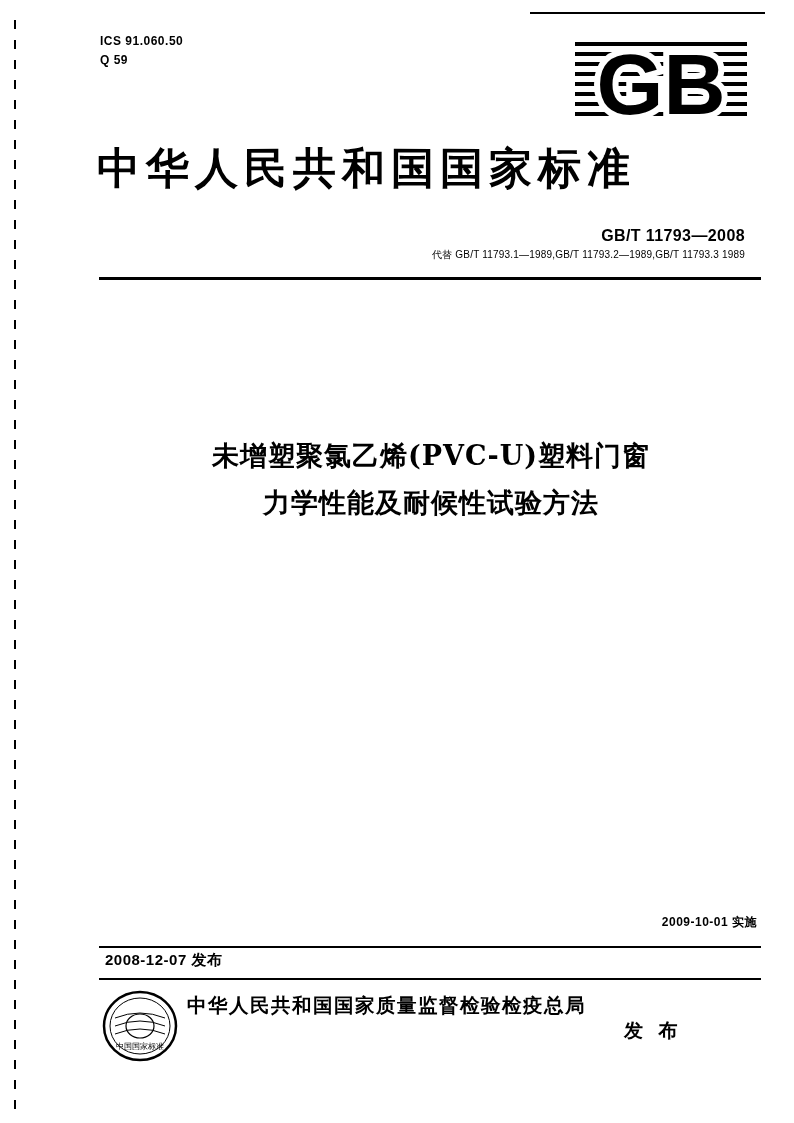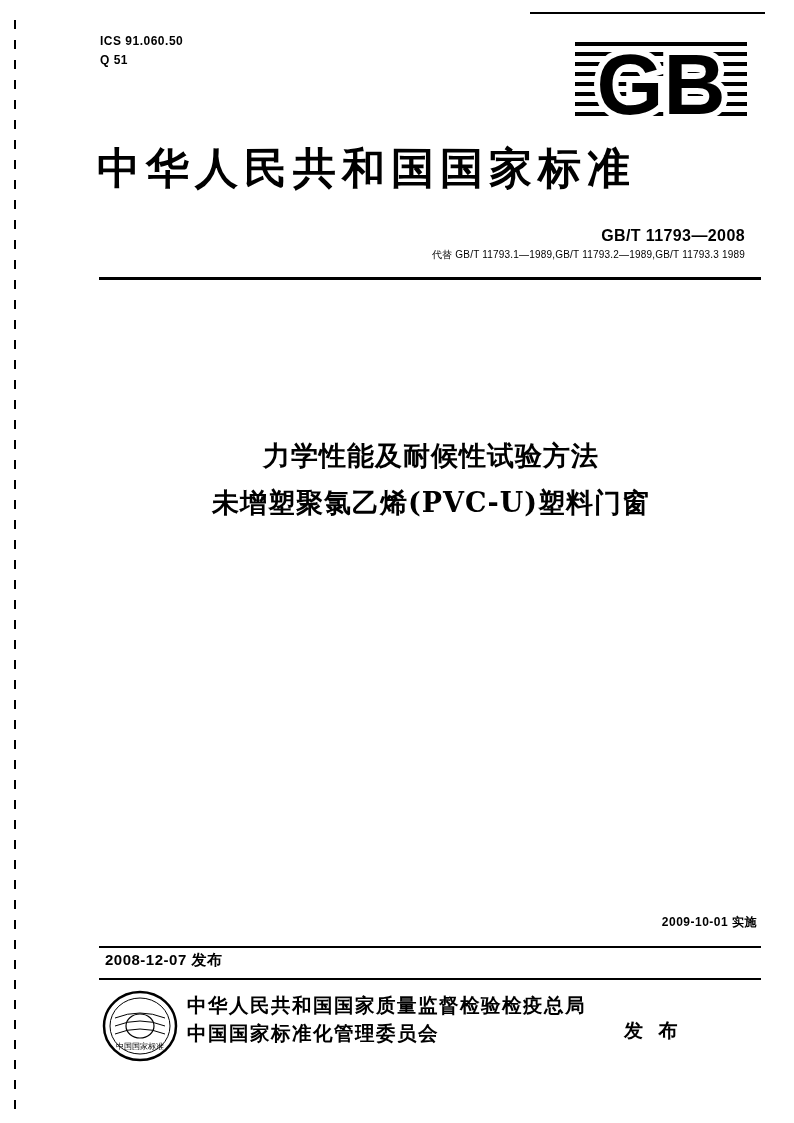--- a/index.html
+++ b/index.html
@@ -222,21 +222,21 @@
 
 <div class="page">
 
   <div class="binding-dashes"></div>
   <div class="top-rule"></div>
 
   <div class="content">
 
     <div class="ics-block">
       <div>ICS 91.060.50</div>
-      <div>Q 51</div>
+      <div>Q 59</div>
     </div>
 
     <div class="gb-logo">
       <svg width="172" height="88" viewBox="0 0 172 88" xmlns="http://www.w3.org/2000/svg">
         <g fill="#000000">
 
           <rect x="0" y="4" width="172" height="4"></rect>
           <rect x="0" y="14" width="172" height="4"></rect>
           <rect x="0" y="24" width="172" height="4"></rect>
           <rect x="0" y="34" width="172" height="4"></rect>
@@ -252,22 +252,22 @@
     </div>
 
     <div class="title-cn">中华人民共和国国家标准</div>
 
     <div class="std-no">GB/T 11793—2008</div>
     <div class="replaces">代替 GB/T 11793.1—1989,GB/T 11793.2—1989,GB/T 11793.3  1989</div>
 
     <div class="hr-main"></div>
 
     <div class="subject">
+      <div class="line">未增塑聚氯乙烯(PVC-U)塑料门窗</div>
       <div class="line">力学性能及耐候性试验方法</div>
-      <div class="line">未增塑聚氯乙烯(PVC-U)塑料门窗</div>
     </div>
 
 
     <div class="pub-line"></div>
     <div class="pub-left">2008-12-07 发布</div>
     <div class="pub-right">2009-10-01 实施</div>
     <div class="pub-line2"></div>
 
     <div class="seal">
       <svg width="78" height="76" viewBox="0 0 78 76" xmlns="http://www.w3.org/2000/svg">
@@ -278,18 +278,17 @@
           <path d="M14 38 Q39 28 64 38"></path>
           <path d="M14 46 Q39 36 64 46"></path>
         </g>
         <ellipse cx="39" cy="38" rx="14" ry="12" fill="none" stroke="#000" stroke-width="1.2"></ellipse>
         <text x="39" y="61" text-anchor="middle" font-family="DejaVu Serif, serif" font-size="8" fill="#000">中国国家标准</text>
       </svg>
     </div>
 
     <div class="issuer">
       <div class="iline">中华人民共和国国家质量监督检验检疫总局</div>
-      <div class="iline">中国国家标准化管理委员会</div>
     </div>
     <div class="issue-word">发 布</div>
 
   </div>
 </div>
 
 </body></html>

